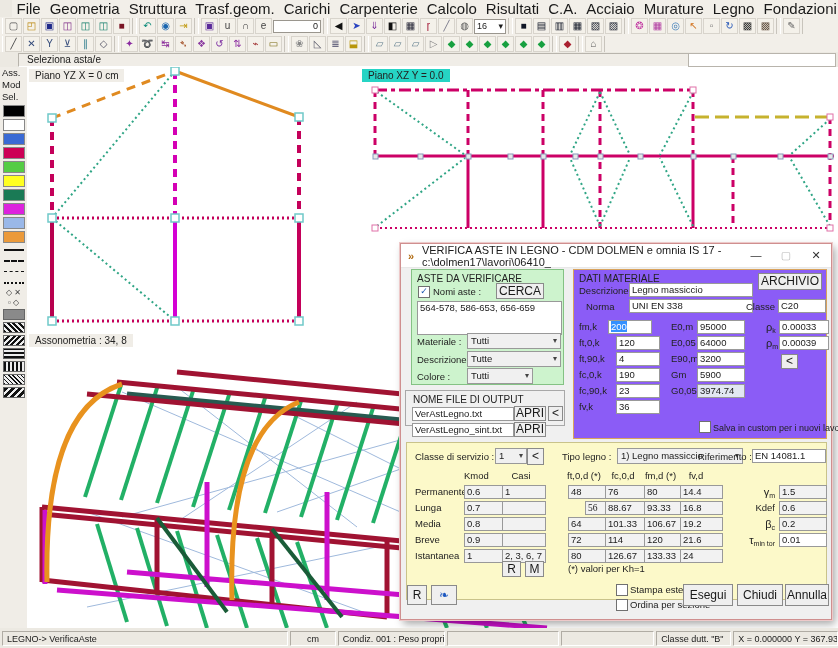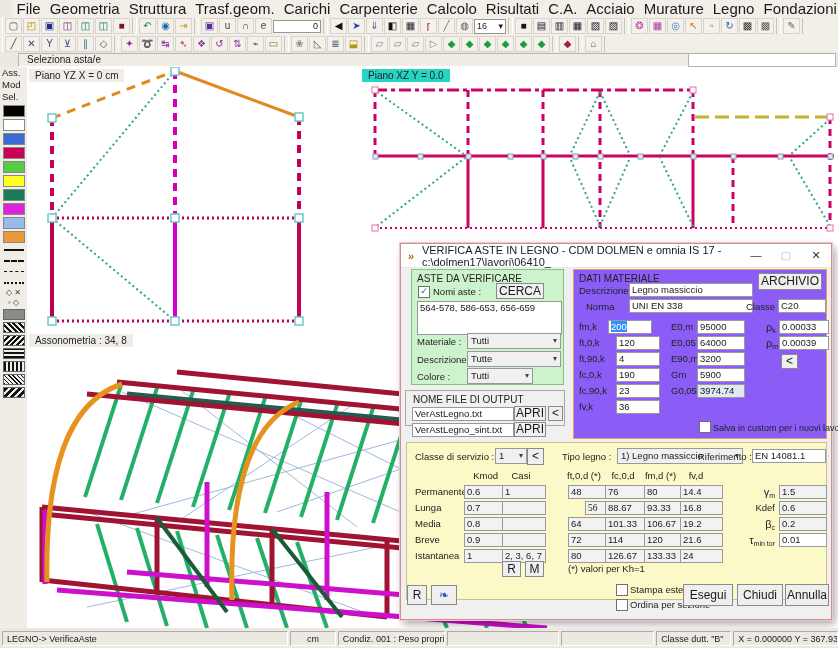--- a/index.html
+++ b/index.html
@@ -527,21 +527,21 @@
     </div>
     <div class="btn" style="left:120px;top:5px;width:15px;height:15px;line-height:15px">&lt;</div>
     <div class="lbl" style="left:155px;top:8px">Tipo legno :</div>
     <div class="fakesel" style="left:210px;top:5px;width:118px">
       <span>1) Legno massiccio</span>
         <span class="ar">▾</span>
     </div>
     <div class="lbl" style="left:291px;top:8px">Riferimento :</div>
     <div class="fld" style="left:345px;top:6px;width:68px">EN 14081.1</div>
     <div id="wood-headers">
-        <div class="lbl" style="left: 57px; top: 27px; width: 34px; text-align: right;">Kmod</div>
+        <div class="lbl" style="left: 57px; top: 27px; width: 34px; text-align: left;">Kmod</div>
         <div class="lbl" style="left: 95px; top: 27px; width: 38px; text-align: center;">Casi</div>
         <div class="lbl" style="left: 150px; top: 27px; width: 54px; text-align: center;">ft,0,d (*)</div>
         <div class="lbl" style="left: 193px; top: 27px; width: 46px; text-align: center;">fc,0,d</div>
         <div class="lbl" style="left: 230px; top: 27px; width: 47px; text-align: center;">fm,d (*)</div>
         <div class="lbl" style="left: 268px; top: 27px; width: 42px; text-align: center;">fv,d</div>
       </div>
     <div id="wood-rows">
         <div class="lbl" style="left: 8px; top: 43px;">Permanente</div>
         <div class="fld gray" style="left: 57px; top: 42px; width: 34px;">0.6</div>
         <div class="fld gray" style="left: 95px; top: 42px; width: 38px;">1</div>

